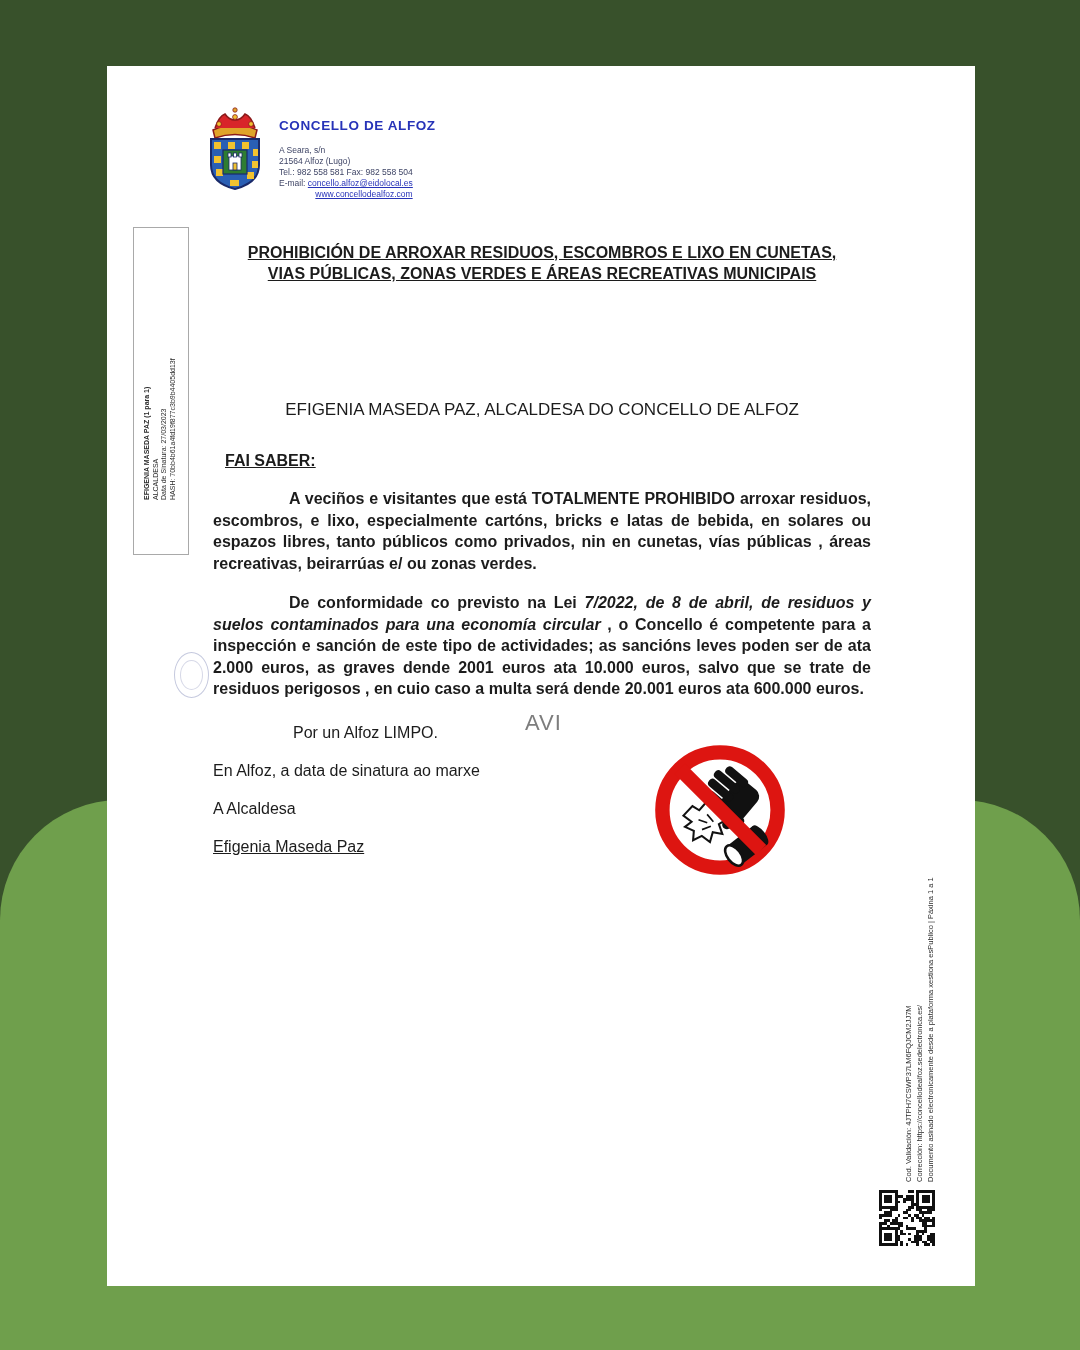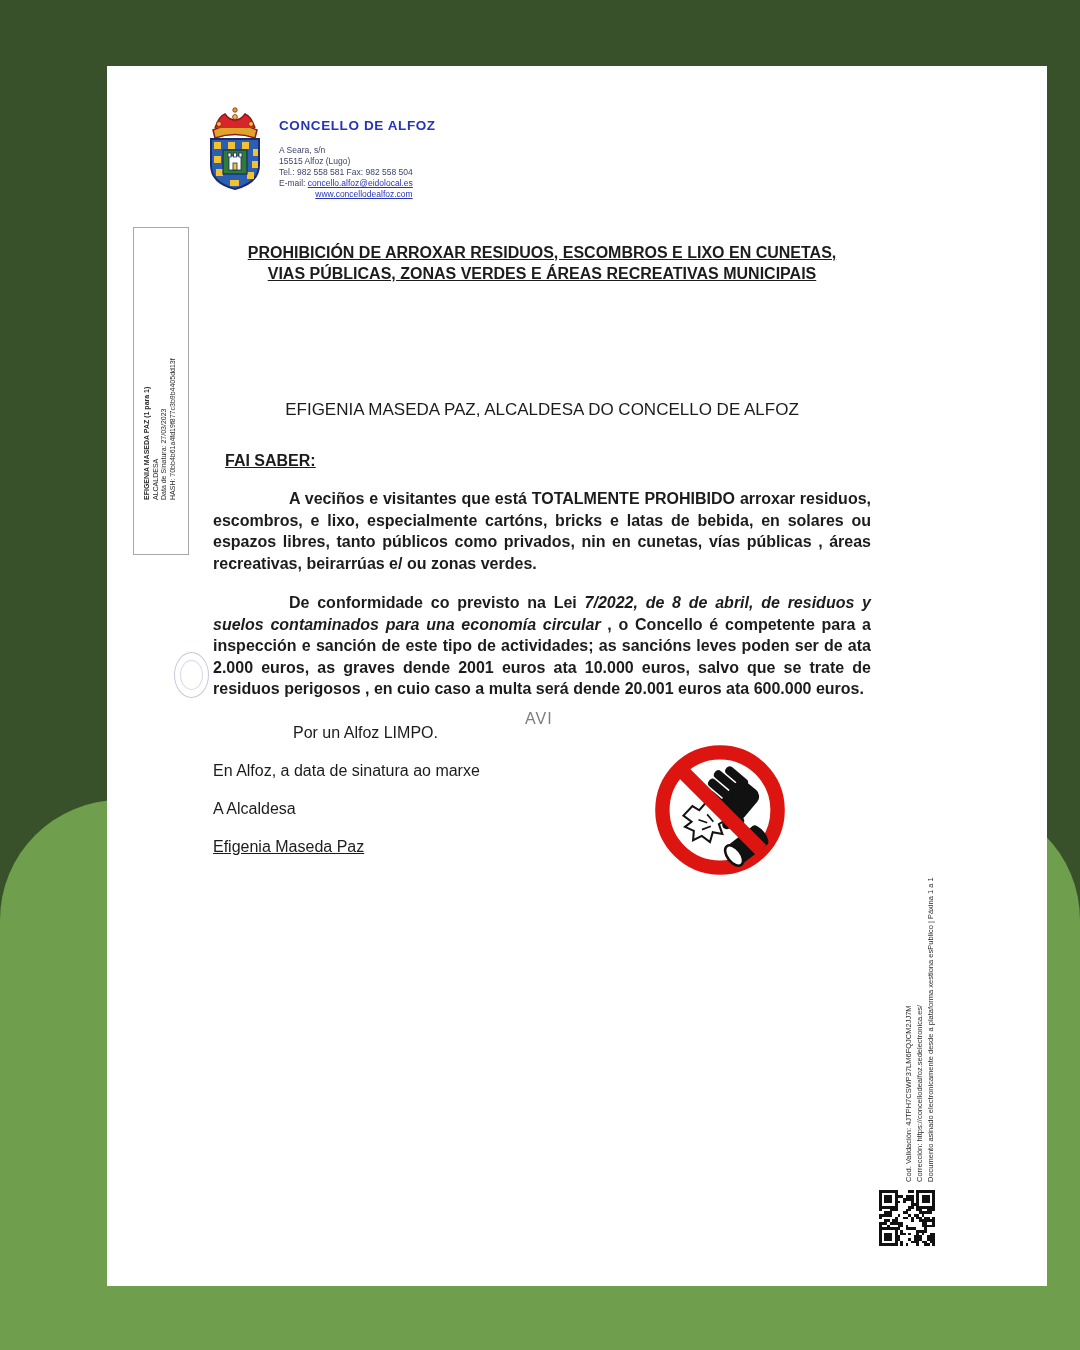--- a/index.html
+++ b/index.html
@@ -6,21 +6,21 @@
   body{
     width:1080px;height:1350px;position:relative;overflow:hidden;
     background:#38512b;
     font-family:"Liberation Sans", sans-serif;
   }
   .bg-curve{
     position:absolute;left:0;top:800px;width:1080px;height:550px;
     background:#6f9f4c;border-radius:120px 120px 0 0;
   }
   .page{
-    position:absolute;left:107px;top:66px;width:940px;height:1220px;
+    position:absolute;left:107px;top:66px;width:868px;height:1220px;
     background:#ffffff;color:#1c1c1c;
   }
   
   .logo{position:absolute;left:96px;top:40px;width:64px;height:86px;}
   .header-text{position:absolute;left:172px;top:52px;width:260px;}
   .org-name{color:#2733b8;font-weight:bold;font-size:13.5px;letter-spacing:.6px;white-space:nowrap;}
   .contact{font-size:8.5px;color:#3f4566;line-height:11px;margin-top:12px;}
   .contact a, .blue-link{color:#2733b8;text-decoration:underline;}
   .website-line{text-align:center;width:170px;}
   
@@ -45,21 +45,21 @@
   .title span{text-decoration:underline;}
   .bando{position:absolute;left:100px;top:277px;width:670px;text-align:center;
     font-weight:bold;font-size:19px;}
   .bando span{text-decoration:underline;}
   .subheading{position:absolute;left:60px;top:334px;width:750px;text-align:center;font-size:17px;}
   .fai-saber{position:absolute;left:118px;top:386px;font-weight:bold;font-size:16px;text-decoration:underline;}
   .para{position:absolute;left:106px;width:658px;font-size:16px;line-height:21.5px;
     text-align:justify;text-indent:76px;font-weight:bold;}
   .para1{top:422px;}
   .para2{top:526px;}
-  .watermark{position:absolute;left:418px;top:644px;font-size:16px;color:#7d7d7d;letter-spacing:1px;}
+  .watermark{position:absolute;left:418px;top:644px;font-size:22px;color:#7d7d7d;letter-spacing:1px;}
   .sig-line{position:absolute;left:106px;font-size:16px;}
   .closing{left:186px;top:658px;}
   .place-line{top:696px;}
   .role-line{top:734px;}
   .signer-name{top:772px;text-decoration:underline;}
   .no-litter{position:absolute;left:541px;top:672px;width:144px;height:144px;}
   
   .vfooter{
     position:absolute;left:796px;top:1116px;width:354px;
     transform:rotate(-90deg);transform-origin:left top;
@@ -104,21 +104,21 @@
           <rect x="36" y="47" width="3" height="4"></rect>
         <rect x="30" y="57" width="4" height="7" fill="#f2c230"></rect>
       </g>
     </svg>
   </div>
 
   <div class="header-text">
     <div class="org-name">CONCELLO DE ALFOZ</div>
     <div class="contact">
       <div>A Seara, s/n</div>
-      <div>15515   Alfoz  (Lugo)</div>
+      <div>21564   Alfoz  (Lugo)</div>
       <div>Tel.: 982 558 581     Fax: 982 558 504</div>
       <div><span>E-mail: </span><a href="#" class="blue-link">concello.alfoz@eidolocal.es</a></div>
       <div class="website-line"><a href="#" class="blue-link">www.concellodealfoz.com</a></div>
     </div>
   </div>
 
   <div class="stamp-box">
     <div class="stamp-circle"></div>
   </div>
   <div class="stamp-text">

